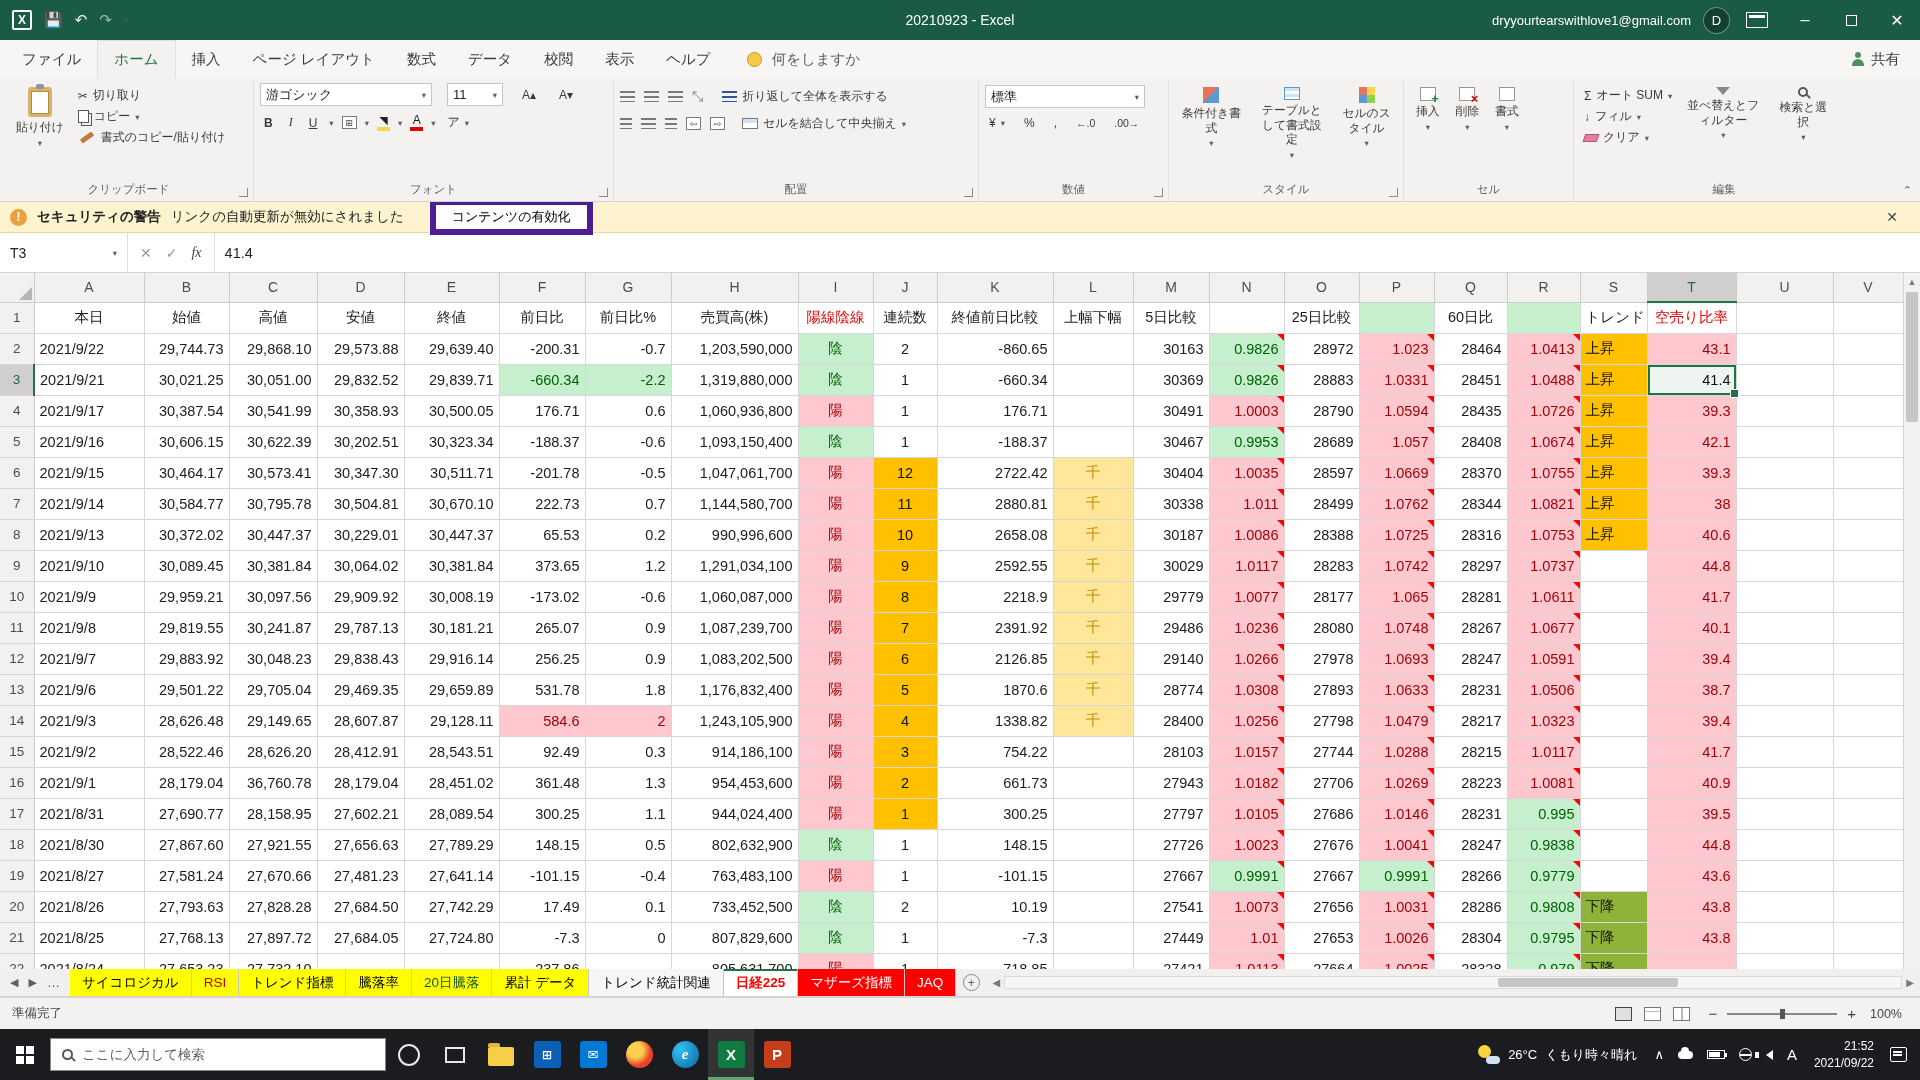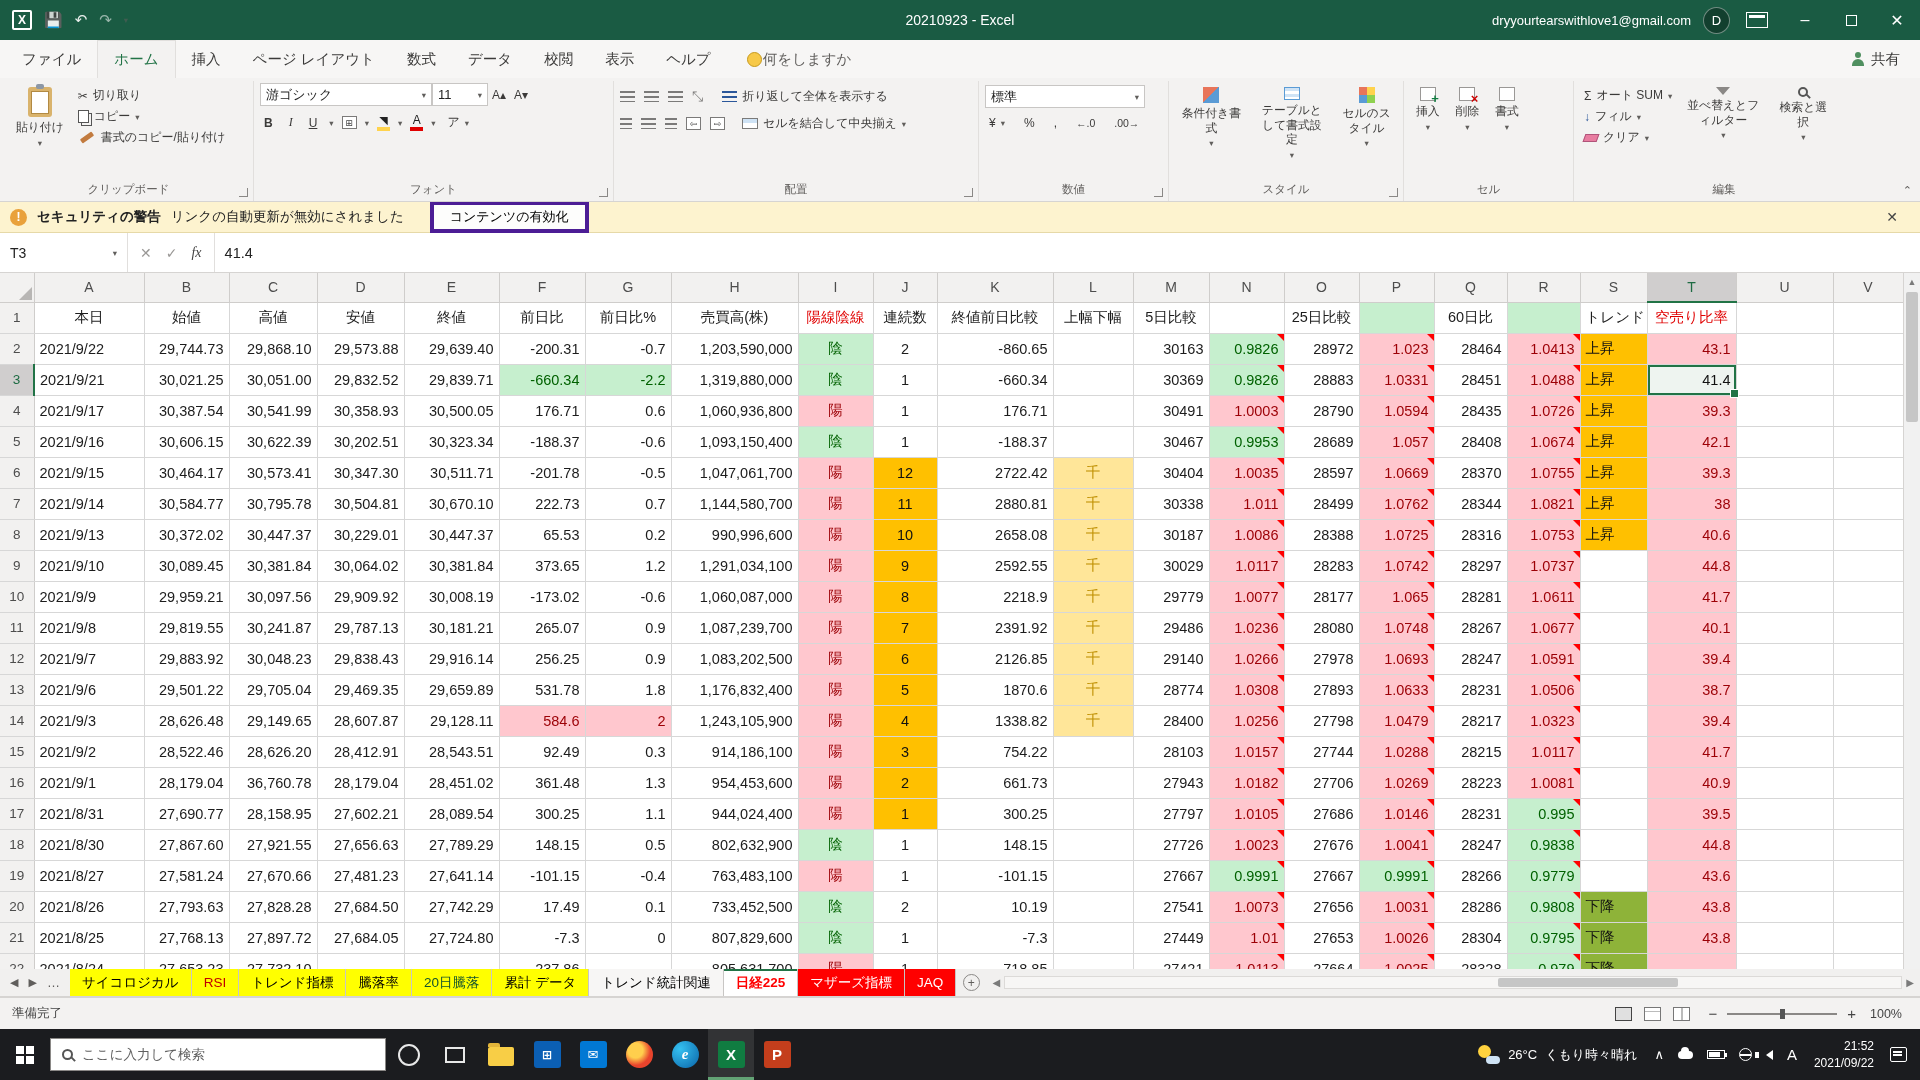--- a/index.html
+++ b/index.html
@@ -18,21 +18,21 @@
 .avatar{width:27px;height:27px;border-radius:50%;background:#123f2e;border:1px solid rgba(255,255,255,.4);display:flex;align-items:center;justify-content:center;font-size:13px;margin-right:16px}
 .ribopt{width:22px;height:16px;border:1px solid #fff;margin-right:14px;position:relative}
 .ribopt::after{content:"";position:absolute;left:2px;top:2px;width:16px;height:3px;background:#fff}
 .wbtn{width:46px;height:100%;display:flex;align-items:center;justify-content:center;font-size:16px}
 .wbtn .maxbox{width:11px;height:11px;border:1px solid #fff}
 
 
 .tabrow{height:38px;background:#f7f6f5;display:flex;align-items:stretch;padding-left:6px;font-size:14.5px;color:#3b3a39}
 .rtab{display:flex;align-items:center;padding:0 16px;cursor:default}
 .rtab.active{background:#f3f2f1;color:#217346;border:1px solid #e1dfdd;border-bottom:none}
-.tellme{display:flex;align-items:center;gap:1px;margin-left:20px;color:#605e5c}
+.tellme{display:flex;align-items:center;gap:10px;margin-left:20px;color:#605e5c}
 .bulb{width:15px;height:15px;border-radius:50%;background:#f7c948;border:1px solid #c79a1d}
 .share{margin-left:auto;margin-right:20px;display:flex;align-items:center;gap:7px;color:#3b3a39}
 .person{width:12px;height:7px;border-radius:6px 6px 0 0;background:#4f8f5f;position:relative;margin-top:7px}
 .person::before{content:"";position:absolute;top:-7px;left:3px;width:6px;height:6px;border-radius:50%;background:#4f8f5f}
 
 
 .ribbon{height:124px;background:#f3f2f1;border-bottom:1px solid #d6d4d2;display:flex;padding:3px 4px 0;position:relative}
 .rgroup{display:flex;flex-direction:column;border-right:1px solid #e1dfdd;padding:2px 6px 0;position:relative;flex-shrink:0}
 .rgbody{flex:1;display:flex;align-items:flex-start;gap:4px}
 .rglabel{height:19px;text-align:center;font-size:11.5px;color:#605e5c;padding:0 12px;position:relative;white-space:nowrap}
@@ -66,21 +66,21 @@
 .ic-mag{width:10px;height:10px;border:2px solid #555;border-radius:50%;position:relative}
 .ic-mag::after{content:"";position:absolute;width:6px;height:2px;background:#555;transform:rotate(45deg);right:-5px;bottom:-2px}
 .acolor{display:flex;flex-direction:column;align-items:center;line-height:1;font-size:12px}
 .acolor .bar{width:13px;height:4px;margin-top:1px}
 .collapse-rib{position:absolute;right:8px;bottom:4px;color:#605e5c;font-size:11px}
 
 
 .msgbar{height:31px;background:#fdf3cf;border-bottom:1px solid #e6d9a8;display:flex;align-items:center;gap:10px;padding:0 10px;font-size:13.5px}
 .msg-ico{width:17px;height:17px;border-radius:50%;background:#e9a13b;color:#fff;font-weight:bold;font-size:12px;display:flex;align-items:center;justify-content:center}
 .msg-label{font-weight:bold}
-.msg-btn{border:4px solid #4c1d95;background:#fdfdfc;padding:3px 16px;font-size:13px;margin-left:16px}
+.msg-btn{border:6px solid #4c1d95;background:#fdfdfc;padding:3px 16px;font-size:13px;margin-left:16px}
 .msg-close{margin-left:auto;padding:0 12px;color:#444;font-size:14px}
 
 
 .fbar{height:40px;background:#fff;border-bottom:1px solid #d6d4d2;display:flex;align-items:stretch}
 .namebox{width:128px;display:flex;align-items:center;padding:0 10px;font-size:14px;border-right:1px solid #e1dfdd}
 .namebox .car{margin-left:auto}
 .fbtns{display:flex;align-items:center;gap:14px;padding:0 12px;border-right:1px solid #e1dfdd;color:#9a9896;font-size:14px}
 .fbtns .ok{color:#9a9896}
 .fx{font-family:"Liberation Serif",serif;font-style:italic;color:#444}
 .finput{flex:1;display:flex;align-items:center;padding:0 10px;font-size:14.5px}
@@ -251,21 +251,21 @@
             <span class="ic-brush"></span>
             <span>書式のコピー/貼り付け</span>
           </div>
       </div>
     </div>
     <div class="rglabel"><span>クリップボード</span><span class="launch"></span></div>
   </div>
 
   <div class="rgroup" style="width:360px">
     <div style="flex:1">
-      <div style="display:flex;gap:0">
+      <div style="display:flex;gap:15px">
         <div class="combo" style="width:172px">
             <span>游ゴシック</span>
             <span class="car">▾</span>
           </div>
         <div class="combo" style="width:56px">
             <span>11</span>
             <span class="car">▾</span>
           </div>
         <span class="rbtn-sm">A▴</span>
         <span class="rbtn-sm">A▾</span>

